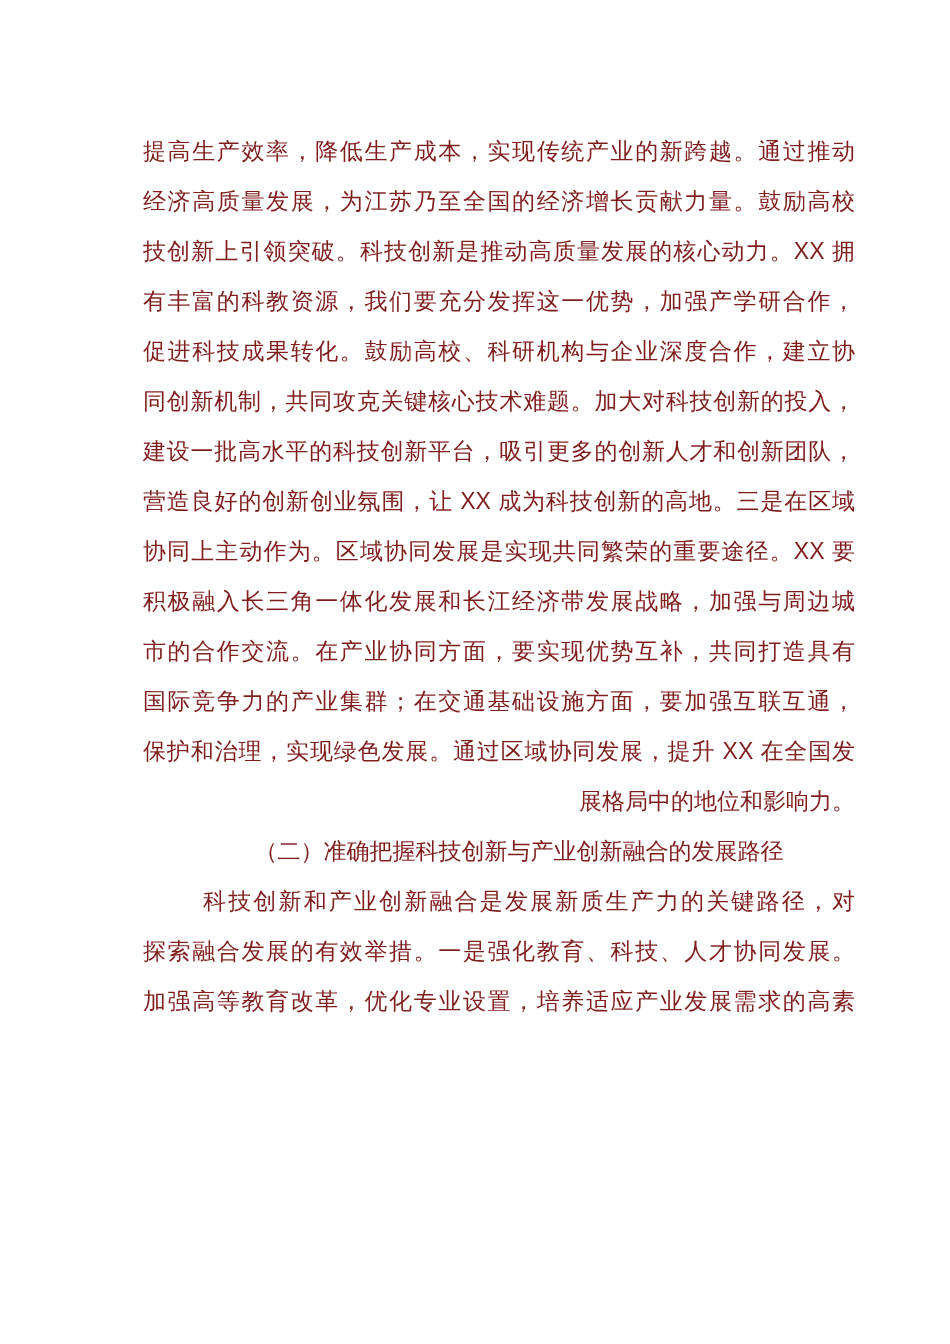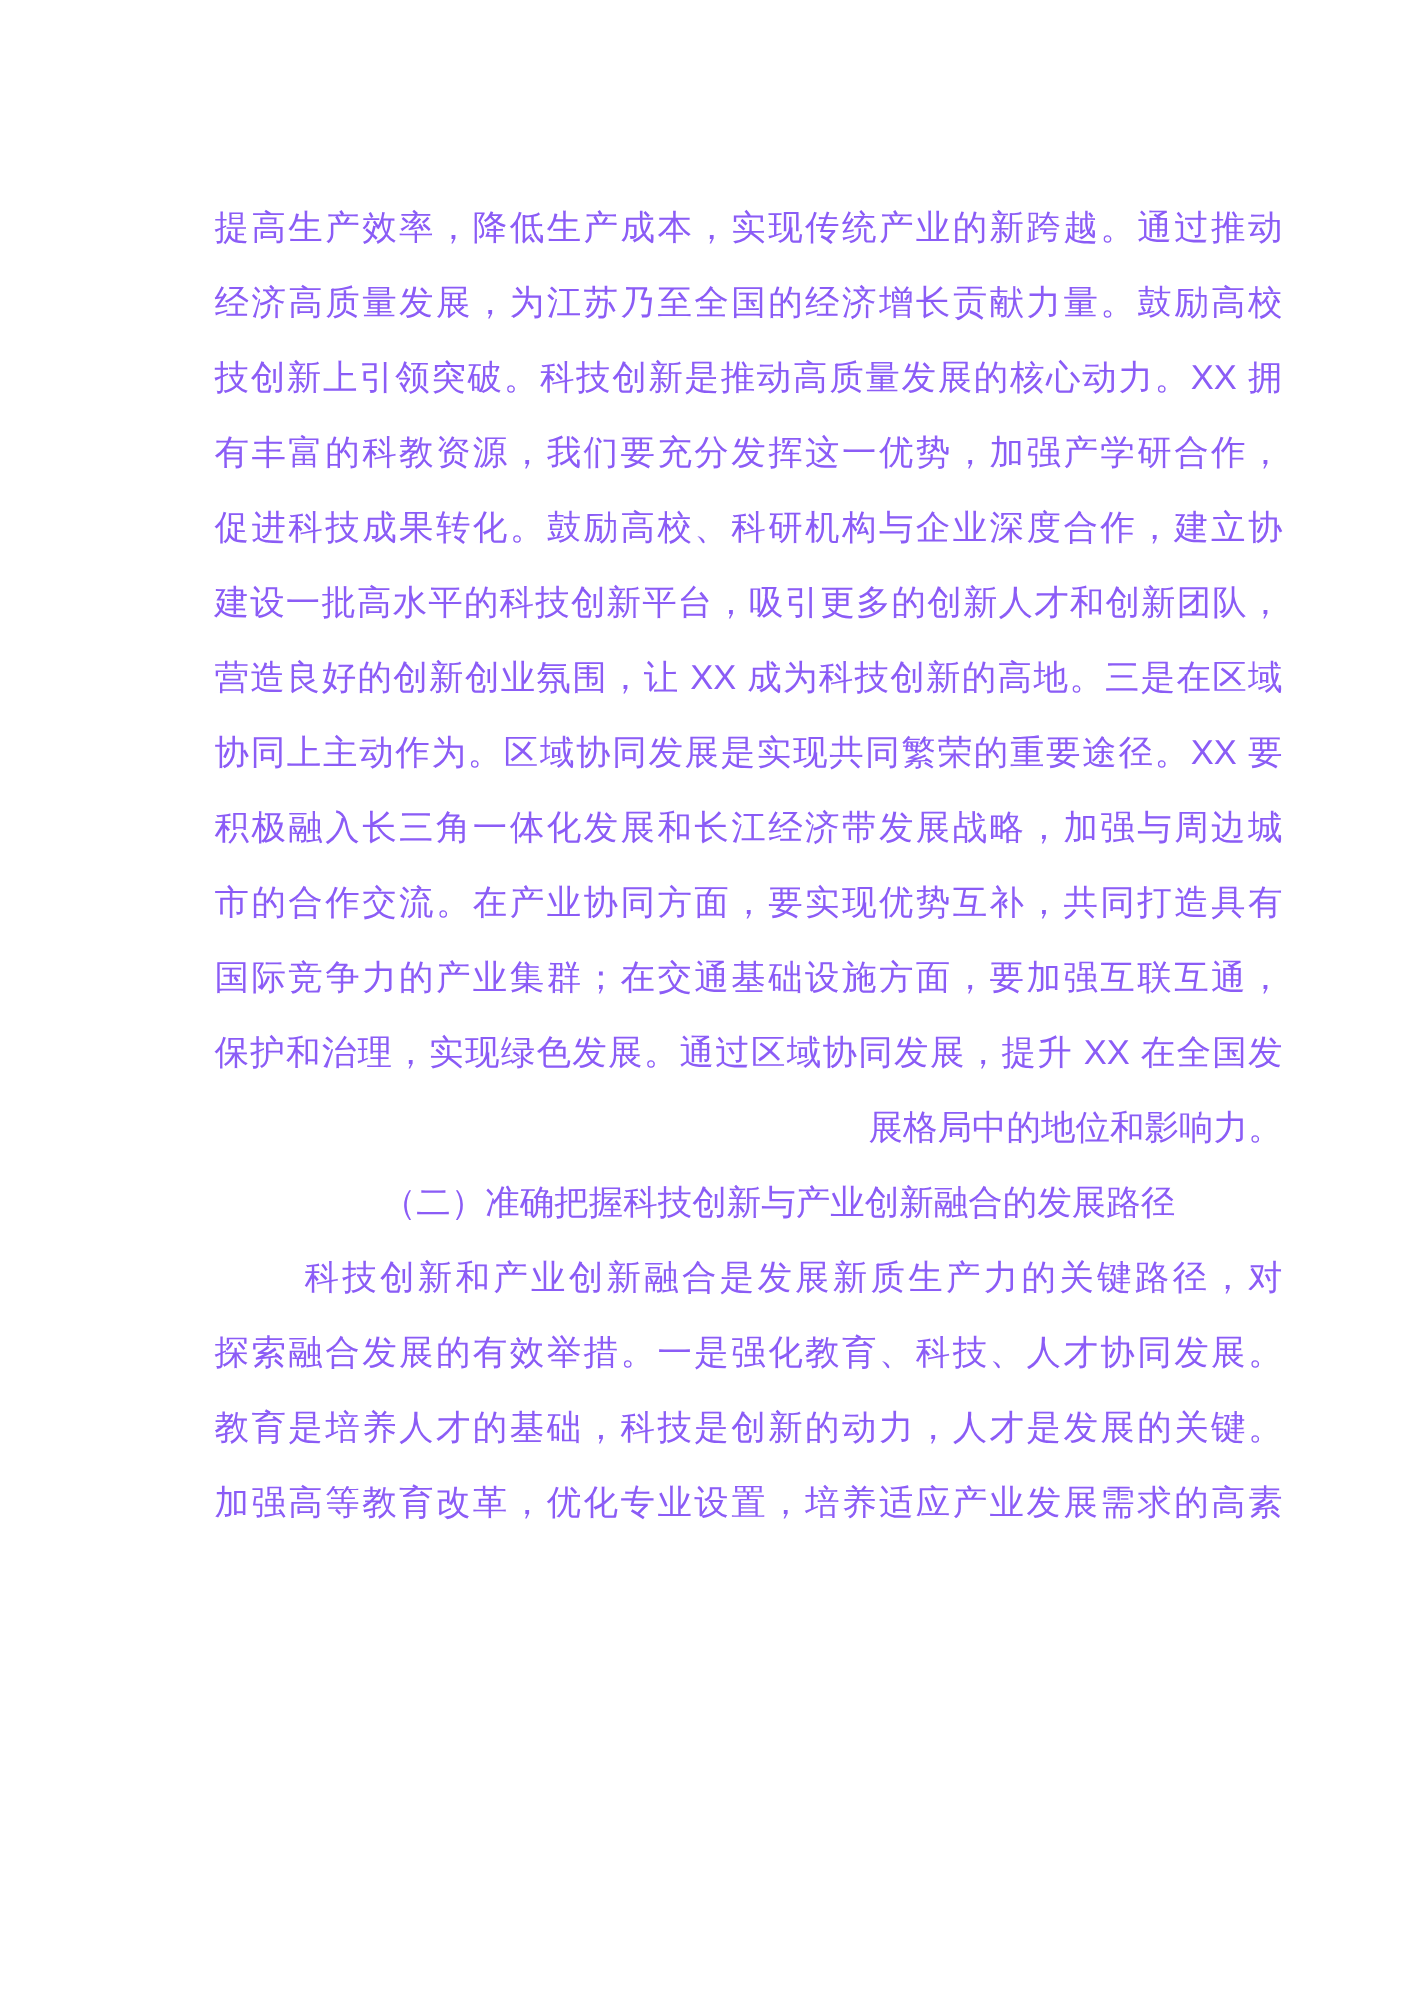--- a/index.html
+++ b/index.html
@@ -3,21 +3,21 @@
 <meta charset="utf-8">
 <style>
   html, body { margin: 0; padding: 0; background: #ffffff; }
   .page {
     position: relative;
     width: 950px;
     height: 1344px;
     background: #ffffff;
     overflow: hidden;
     font-family: "Liberation Sans", serif; 
-    color: #8b5cf6;
+    color: #7f1d1d;
   }
   .textblock {
     position: absolute;
     left: 143px;
     top: 126px;
     width: 712px;
   }
   .ln {
     height: 50px;
     line-height: 50px;
@@ -43,27 +43,27 @@
 </head>
 <body>
 
 <div class="page">
   <div class="textblock">
     <div class="ln full">提高生产效率，降低生产成本，实现传统产业的新跨越。通过推动</div>
     <div class="ln full">经济高质量发展，为江苏乃至全国的经济增长贡献力量。鼓励高校</div>
     <div class="ln full">技创新上引领突破。科技创新是推动高质量发展的核心动力。XX 拥</div>
     <div class="ln full">有丰富的科教资源，我们要充分发挥这一优势，加强产学研合作，</div>
     <div class="ln full">促进科技成果转化。鼓励高校、科研机构与企业深度合作，建立协</div>
+    <div class="ln full">同创新机制，共同攻克关键核心技术难题。加大对科技创新的投入，</div>
     <div class="ln full">建设一批高水平的科技创新平台，吸引更多的创新人才和创新团队，</div>
     <div class="ln full">营造良好的创新创业氛围，让 XX 成为科技创新的高地。三是在区域</div>
     <div class="ln full">协同上主动作为。区域协同发展是实现共同繁荣的重要途径。XX 要</div>
     <div class="ln full">积极融入长三角一体化发展和长江经济带发展战略，加强与周边城</div>
     <div class="ln full">市的合作交流。在产业协同方面，要实现优势互补，共同打造具有</div>
     <div class="ln full">国际竞争力的产业集群；在交通基础设施方面，要加强互联互通，</div>
     <div class="ln full">保护和治理，实现绿色发展。通过区域协同发展，提升 XX 在全国发</div>
     <div class="ln short">展格局中的地位和影响力。</div>
     <div class="ln heading">（二）准确把握科技创新与产业创新融合的发展路径</div>
     <div class="ln full indent">科技创新和产业创新融合是发展新质生产力的关键路径，对</div>
     <div class="ln full">探索融合发展的有效举措。一是强化教育、科技、人才协同发展。</div>
-    <div class="ln full">教育是培养人才的基础，科技是创新的动力，人才是发展的关键。</div>
     <div class="ln full">加强高等教育改革，优化专业设置，培养适应产业发展需求的高素</div>
   </div>
 </div>
 
 </body></html>

